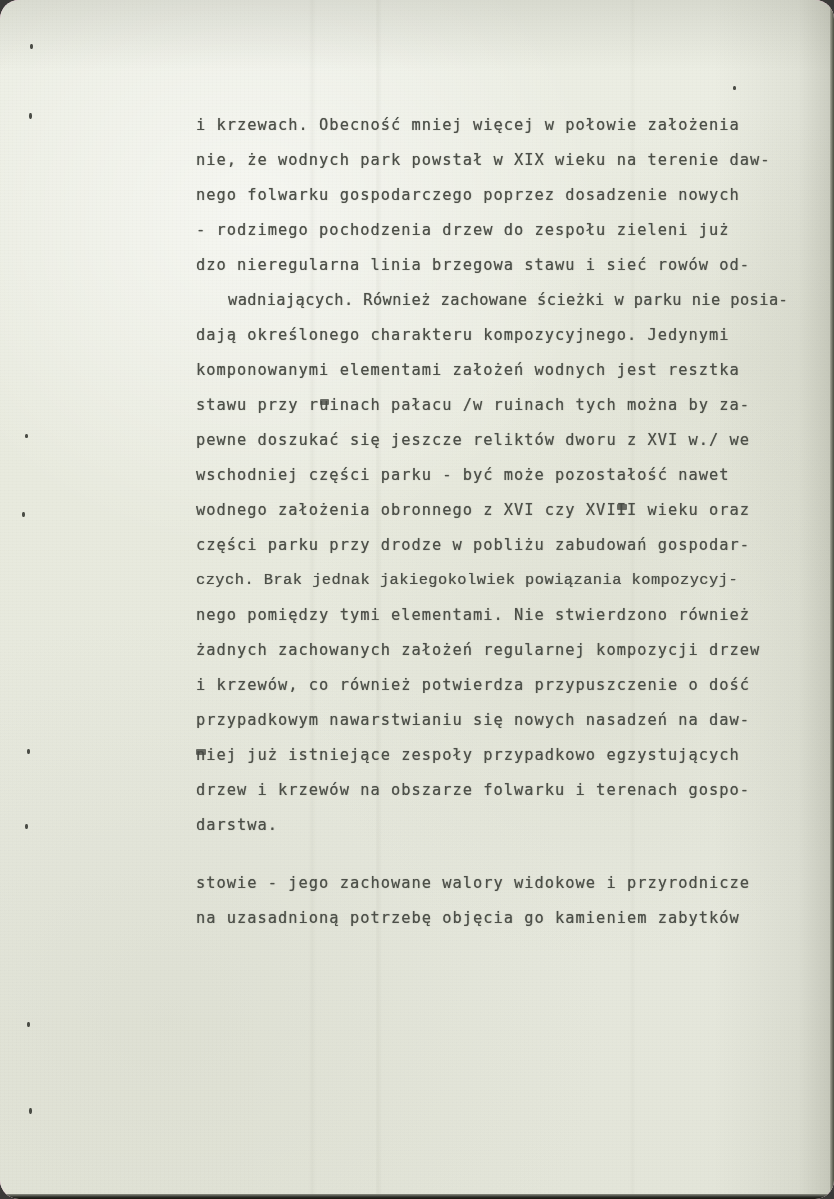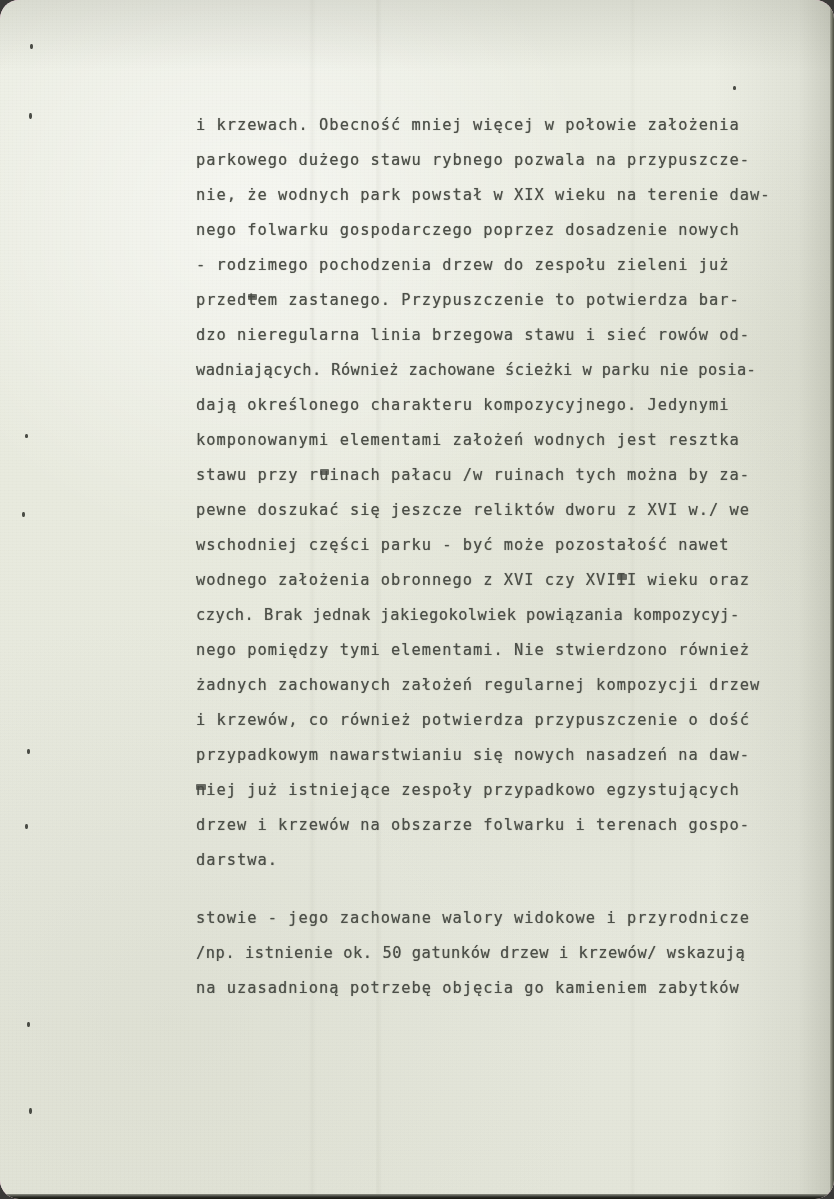--- a/index.html
+++ b/index.html
@@ -136,45 +136,43 @@
   <div class="speck" style="left:22px;  top:512px; width:3px; height:5px;"></div>
   <div class="speck" style="left:27px;  top:749px; width:3px; height:5px;"></div>
   <div class="speck" style="left:25px;  top:824px; width:3px; height:5px;"></div>
   <div class="speck" style="left:27px;  top:1022px;width:3px; height:5px;"></div>
   <div class="speck" style="left:29px;  top:1108px;width:3px; height:6px;"></div>
   <div class="speck" style="left:733px; top:86px;  width:3px; height:4px;"></div>
 
   <div class="text-block">
 
     <div class="line">i krzewach. Obecność mniej więcej w połowie założenia</div>
-    <div class="line">parkowego dużego stawu rybnego pozwala na przypuszcze-</div>
     <div class="line">nie, że wodnych park powstał w XIX wieku na terenie daw-</div>
     <div class="line">nego folwarku gospodarczego poprzez dosadzenie nowych</div>
     <div class="line">- rodzimego pochodzenia drzew do zespołu zieleni już</div>
-    <div class="line">przed<span class="overstrike">t</span>em zastanego. Przypuszczenie to potwierdza bar-</div>
     <div class="line">dzo nieregularna linia brzegowa stawu i sieć rowów od-</div>
-    <div class="line" style="letter-spacing:0.45px;">wadniających. Również zachowane ścieżki w parku nie posia-</div>
+    <div class="line" style="letter-spacing:0.45px;margin-left:32px;">wadniających. Również zachowane ścieżki w parku nie posia-</div>
     <div class="line">dają określonego charakteru kompozycyjnego. Jedynymi</div>
     <div class="line">komponowanymi elementami założeń wodnych jest resztka</div>
     <div class="line">stawu przy r<span class="overstrike">u</span>inach pałacu /w ruinach tych można by za-</div>
     <div class="line">pewne doszukać się jeszcze reliktów dworu z XVI w./ we</div>
     <div class="line">wschodniej części parku - być może pozostałość nawet</div>
     <div class="line">wodnego założenia obronnego z XVI czy XVI<span class="overstrike">I</span>I wieku oraz</div>
-    <div class="line" style="letter-spacing:0.5px;">czych. Brak jednak jakiegokolwiek powiązania kompozycyj-</div>
+    <div class="line">części parku przy drodze w pobliżu zabudowań gospodar-</div>
+    <div class="line" style="letter-spacing:0.5px;font-family:Liberation Mono, monospace;">czych. Brak jednak jakiegokolwiek powiązania kompozycyj-</div>
     <div class="line">nego pomiędzy tymi elementami. Nie stwierdzono również</div>
     <div class="line">żadnych zachowanych założeń regularnej kompozycji drzew</div>
     <div class="line">i krzewów, co również potwierdza przypuszczenie o dość</div>
     <div class="line">przypadkowym nawarstwianiu się nowych nasadzeń na daw-</div>
     <div class="line"><span class="overstrike">n</span>iej już istniejące zespoły przypadkowo egzystujących</div>
     <div class="line">drzew i krzewów na obszarze folwarku i terenach gospo-</div>
     <div class="line">darstwa.</div>
 
     <div class="para-gap"></div>
 
     <div class="line">stowie - jego zachowane walory widokowe i przyrodnicze</div>
-    <div class="line" style="letter-spacing:0.6px;">/np. istnienie ok. 50 gatunków drzew i krzewów/ wskazują</div>
     <div class="line">na uzasadnioną potrzebę objęcia go kamieniem zabytków</div>
 
   </div>
 
   <div class="scan-edge-right"></div>
   <div class="scan-edge-bottom"></div>
 </div>
 
 </body></html>

